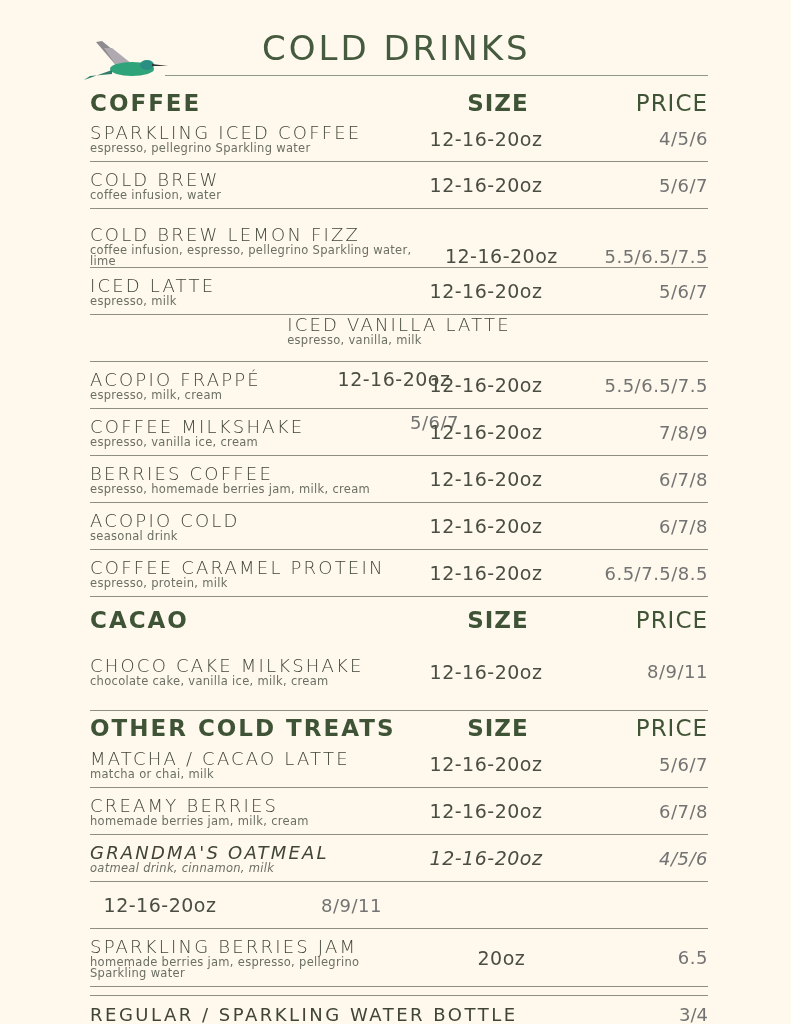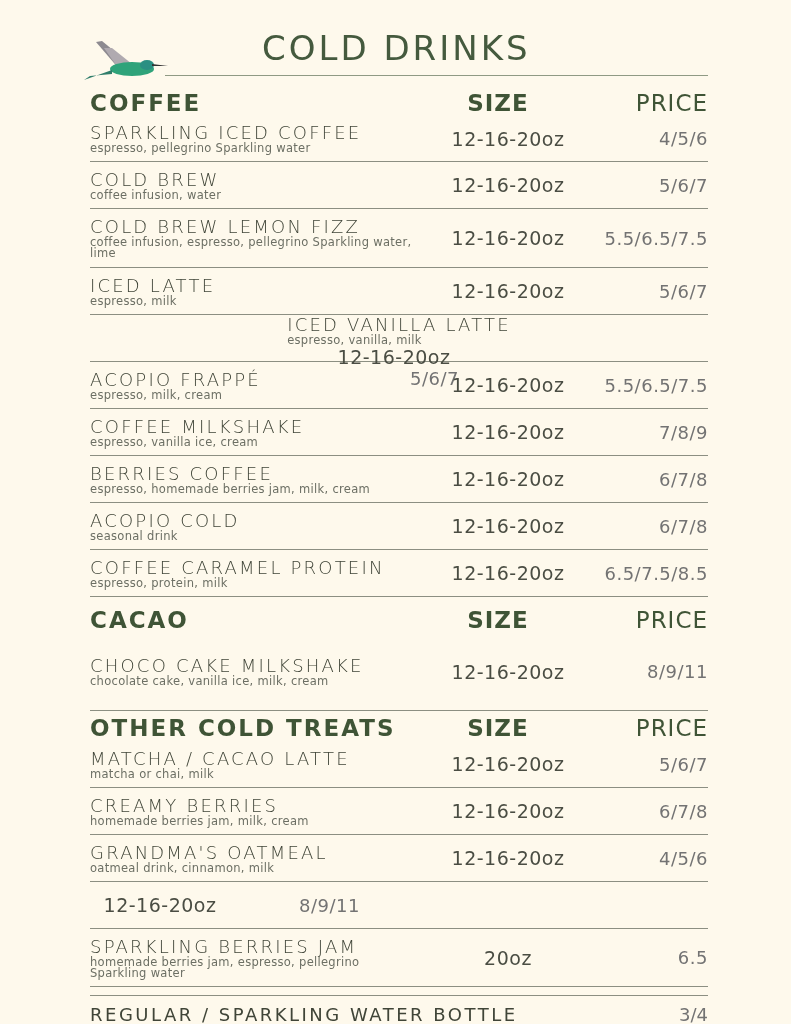--- a/index.html
+++ b/index.html
@@ -11,21 +11,21 @@
     position:absolute; left:262px; top:26px; font-size:34px; letter-spacing:3px;
     color:#455a3e; font-weight:normal; line-height:44px;
   }
   .title-rule { position:absolute; left:165px; top:75px; width:543px; height:1px; background:#8f9a84; }
   .bird { position:absolute; left:82px; top:36px; width:90px; height:48px; }
   .menu { position:absolute; left:90px; top:86px; width:618px; }
   .sec-head { display:flex; align-items:flex-end; height:30px; }
   .sec-head .name { flex:1; font-size:23px; letter-spacing:2px; color:#3f5436; font-weight:bold; }
   .sec-head .size { width:120px; text-align:center; font-size:23px; letter-spacing:1px; color:#3f5436; font-weight:bold; margin-right:30px; }
   .sec-head .price { width:120px; text-align:right; font-size:23px; letter-spacing:1px; color:#3f5436; font-weight:normal; }
-  .row { display:flex; align-items:center; border-bottom:1px solid #8c8f82; box-sizing:border-box; }
+  .row { display:flex; align-items:center; border-bottom:1px solid #8c8f82; box-sizing:border-box;gap:22px; }
   .row .info { flex:1; }
   .row .nm { font-size:18px; letter-spacing:2.2px; color:#404538; line-height:20px; font-weight:300; }
   .row .desc { font-size:11.5px; color:#6c6f64; line-height:11px; letter-spacing:0.3px; }
   .row .sz { width:140px; text-align:center; font-size:19px; color:#4a4d43; letter-spacing:0.5px; margin-right:10px; }
   .row .pr { width:120px; text-align:right; font-size:18px; color:#737373; letter-spacing:0.5px; }
   .bottle { display:flex; align-items:center; height:36px; border-top:1px solid #8c8f82; border-bottom:1px solid #8c8f82; margin-top:8px; }
   .bottle .nm { flex:1; font-size:18px; letter-spacing:2.5px; color:#404538; }
   .bottle .pr { font-size:18px; color:#737373; }
 </style>
 </head>
@@ -57,21 +57,21 @@
       <div class="pr">4/5/6</div>
     </div>
     <div class="row" style="height: 47px;">
       <div class="info">
         <div class="nm">COLD BREW</div>
         <div class="desc">coffee infusion, water</div>
       </div>
       <div class="sz">12-16-20oz</div>
       <div class="pr">5/6/7</div>
     </div>
-    <div class="row" style="height: 59px;">
+    <div class="row" style="height: 59px; align-items: flex-end;">
       <div class="info">
         <div class="nm">COLD BREW LEMON FIZZ</div>
         <div class="desc" style="width: 325px;">coffee infusion, espresso, pellegrino Sparkling water, lime</div>
       </div>
       <div class="sz">12-16-20oz</div>
       <div class="pr">5.5/6.5/7.5</div>
     </div>
     <div class="row" style="height: 47px;">
       <div class="info">
         <div class="nm">ICED LATTE</div>
@@ -155,21 +155,21 @@
       <div class="pr">5/6/7</div>
     </div>
     <div class="row" style="height: 47px;">
       <div class="info">
         <div class="nm">CREAMY BERRIES</div>
         <div class="desc">homemade berries jam, milk, cream</div>
       </div>
       <div class="sz">12-16-20oz</div>
       <div class="pr">6/7/8</div>
     </div>
-    <div class="row" style="height: 47px;">
+    <div class="row" style="height: 47px; font-style: italic;">
       <div class="info">
         <div class="nm">GRANDMA'S OATMEAL</div>
         <div class="desc">oatmeal drink, cinnamon, milk</div>
       </div>
       <div class="sz">12-16-20oz</div>
       <div class="pr">4/5/6</div>
     </div>
     <div class="row" style="height: 47px;">
       <div class="sz">12-16-20oz</div>
       <div class="pr">8/9/11</div>

